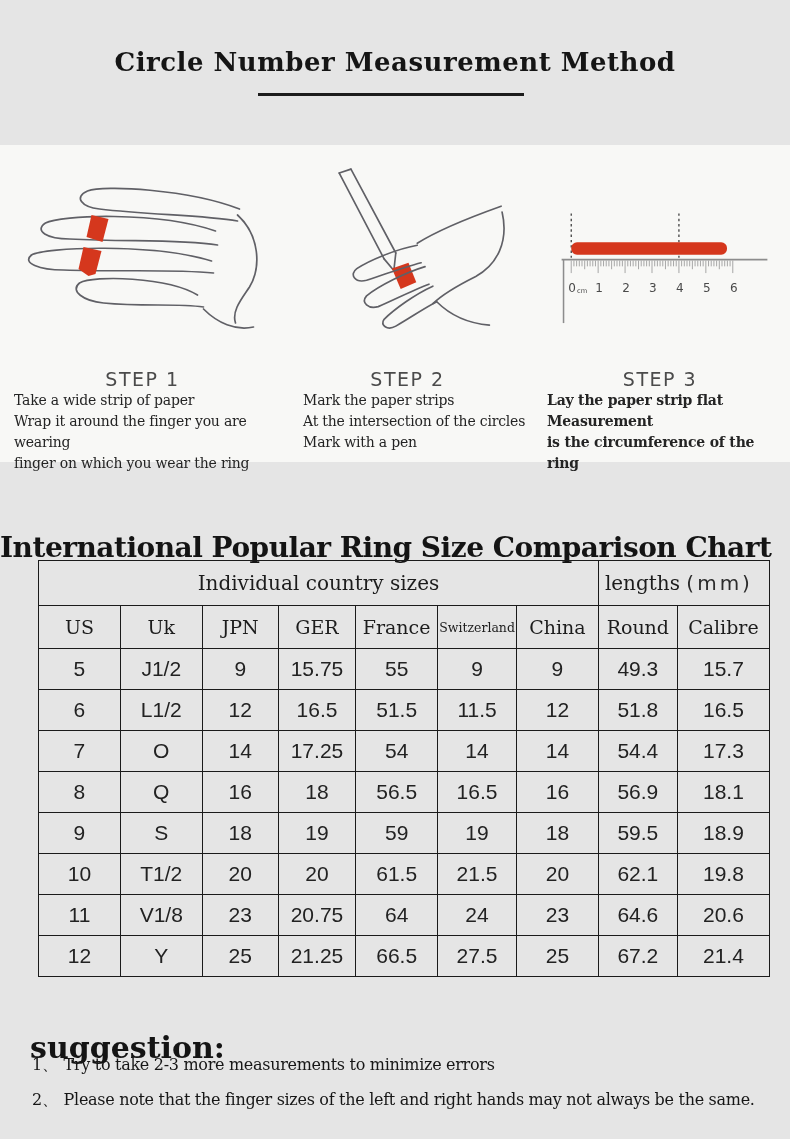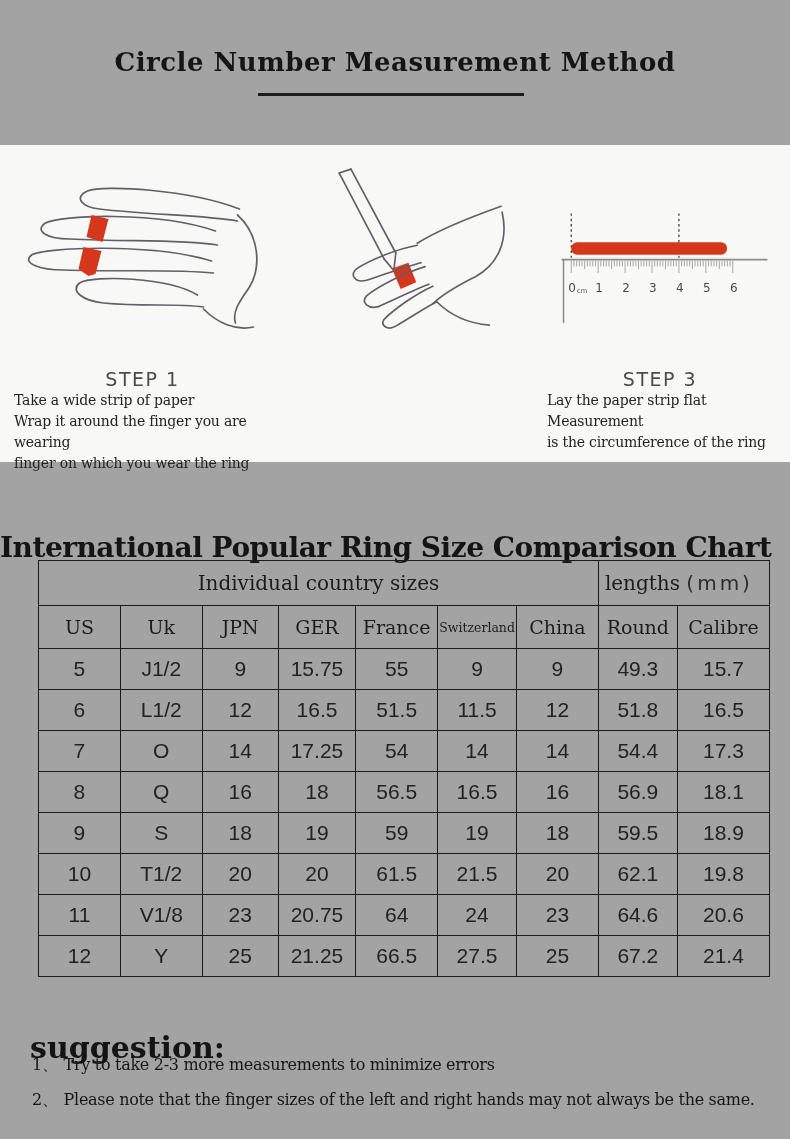--- a/index.html
+++ b/index.html
@@ -1,37 +1,37 @@
 <!DOCTYPE html>
 <html><head>
 <meta charset="utf-8">
 <style>
   html,body{margin:0;padding:0;background:#fff;}
-  .page{position:relative;width:790px;height:1139px;background:#a3a3a3;overflow:hidden;
+  .page{position:relative;width:790px;height:1139px;background:#e5e5e5;overflow:hidden;
         font-family:"DejaVu Serif",serif;color:#1d1d1d;}
 
   
   .main-title{position:absolute;top:30px;left:0;width:100%;text-align:center;
               font-size:26px;letter-spacing:.5px;color:#151515;}
   .title-underline{position:absolute;top:93px;left:258px;width:266px;height:3px;background:#1c1c1c;}
 
   
   .steps-band{position:absolute;top:145px;left:0;width:790px;height:317px;background:#f8f8f6;
               display:flex;}
   .step-col{position:relative;height:100%;}
   .step-col.c1{width:285px;}
   .step-col.c2{width:245px;}
   .step-col.c3{width:260px;}
   .illus{position:relative;width:100%;height:205px;}
   .step-label{text-align:center;font-family:"DejaVu Sans",sans-serif;font-size:19px;
               letter-spacing:1.5px;color:#4b4b4b;margin-top:18px;}
   .step-desc{margin-top:0;font-size:14px;letter-spacing:-0.2px;line-height:21px;color:#242424;}
   .c1 .step-desc{padding-left:14px;padding-right:6px;}
   .c2 .step-desc{padding-left:18px;padding-right:2px;}
-  .c3 .step-desc{padding-left:17px;padding-right:8px;}
+  .c3 .step-desc{padding-left:17px;padding-right:8px;font-weight:bold;}
   .line-art{stroke:#606066;stroke-width:1.7;fill:none;stroke-linecap:round;}
   .strip{fill:#d5371d;stroke:none;}
   .ruler-line{stroke:#8d8d8d;stroke-width:1.6;fill:none;}
   .dash-guide{stroke:#3a3a3a;stroke-width:1.3;stroke-dasharray:2.5,3;fill:none;}
   .tick{stroke:#9a9a9a;stroke-width:0.9;}
   .ruler-num{font-family:"DejaVu Sans",sans-serif;font-size:12.5px;fill:#4a4a4a;}
   .ruler-unit{font-family:"DejaVu Sans",sans-serif;font-size:7px;fill:#4a4a4a;}
 
   
   .chart-title{position:absolute;top:508px;left:0;width:100%;text-align:left;
@@ -95,20 +95,26 @@
             <path class="line-art" d="M76,96 L86,108 L88,90"></path>
           </g>
           <polygon class="strip" points="84,106 101,100 109,120 93,127"></polygon>
           <path class="line-art" d="M196,42 C168,52 132,66 110,80"></path>
           <path class="line-art" d="M197,48 C204,78 192,102 170,114 C152,123 136,132 126,142"></path>
           <path class="line-art" d="M110,82 C88,86 60,98 48,106 C40,112 46,121 58,118 C76,112 98,104 114,100"></path>
           <path class="line-art" d="M118,104 C98,110 70,124 58,134 C52,141 60,148 70,145 C86,138 106,128 122,122"></path>
           <path class="line-art" d="M126,124 C108,132 86,148 76,158 C72,164 79,170 88,165 C102,157 118,146 130,140"></path>
           <path class="line-art" d="M130,140 C142,152 160,162 184,164"></path>
         </svg>
+      </div>
+      <div class="step-label">STEP 2</div>
+      <div class="step-desc">
+        <div>Mark the paper strips</div>
+        <div>At the intersection of the circles</div>
+        <div>Mark with a pen</div>
       </div>
     </div>
 
     <div class="step-col c3">
       <div class="illus">
         <svg id="ruler-svg" width="225" height="125" viewBox="0 0 230 130" style="position:absolute;left:22px;top:55px;">
           <line class="dash-guide" x1="18" y1="14" x2="18" y2="60"></line>
           <line class="dash-guide" x1="130" y1="14" x2="130" y2="60"></line>
           <rect class="strip" x="18" y="44" width="162" height="13" rx="6"></rect>
           <line class="ruler-line" x1="8" y1="62" x2="222" y2="62"></line>

